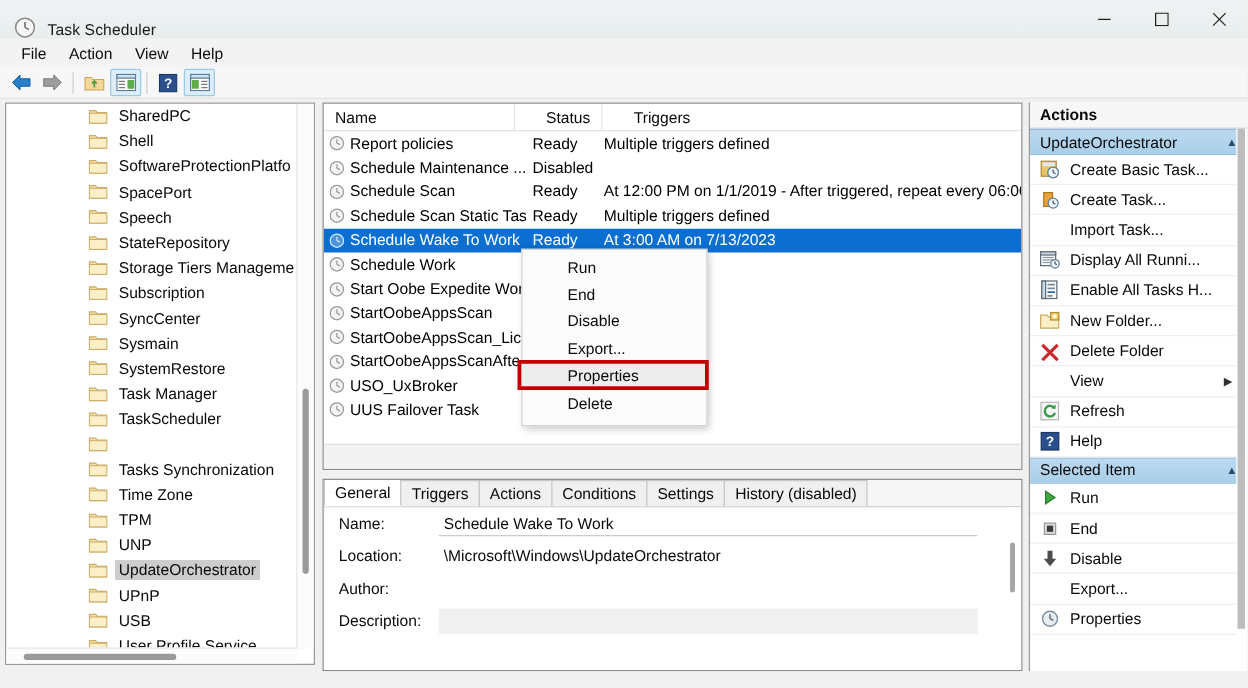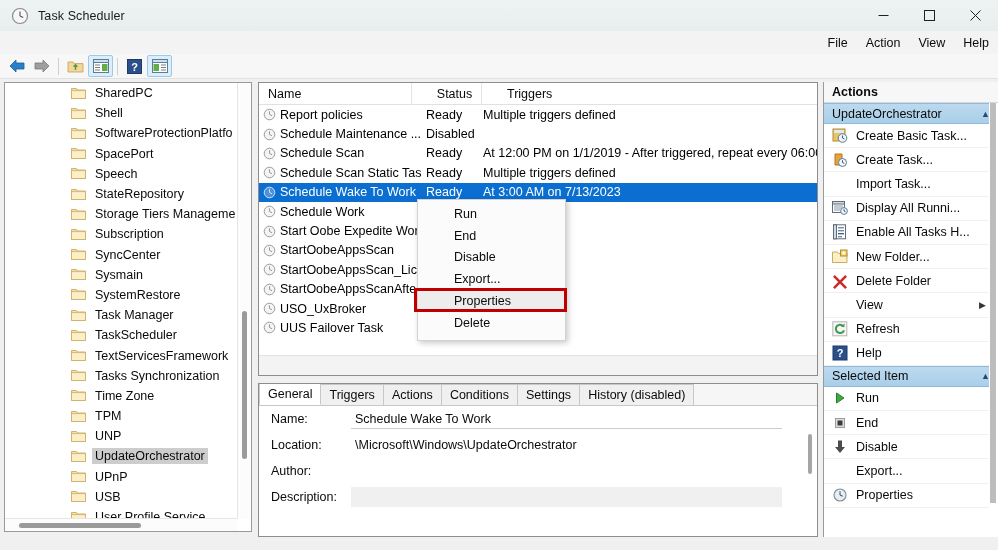--- a/index.html
+++ b/index.html
@@ -15,21 +15,21 @@
   #app {
     position: relative;
     width: 998px; height: 550px;
     background: #f0f0f0;
   }
 
   
   #titlebar {
     position: absolute; left: 0; top: 0; width: 998px; height: 31px;
     background: linear-gradient(to bottom, #eef2f2 0%, #e8eeee 100%);
-    display: flex; align-items: center;
+    display: flex; align-items: flex-end;
   }
   #title-icon {
     width: 18px; height: 18px; margin-left: 11px; margin-right: 9px;
     flex: 0 0 auto;
   }
   #title-text {
     font-size: 12.5px; color: #1a1a1a; letter-spacing: 0.1px;
   }
   #win-controls {
     position: absolute; right: 0; top: 0; height: 31px;
@@ -41,21 +41,20 @@
     color: #202020;
   }
   .win-btn svg { display: block; }
 
   
   #menubar {
     position: absolute; left: 0; top: 31px; width: 998px; height: 23px;
     background: #f3f3f3;
     display: flex; align-items: center;
     padding-left: 8px;
-    justify-content: flex-end;
   }
   .menu-item {
     padding: 2px 9px; font-size: 12.5px; color: #0b0b0b;
   }
 
   
   #toolbar {
     position: absolute; left: 0; top: 54px; width: 998px; height: 25px;
     background: #f7f7f7;
     border-bottom: 1px solid #e2e2e2;
@@ -477,21 +476,20 @@
               <path d="M0.5 1.5 h5 l1.3 1.5 H14.5 V11.5 H0.5 Z" fill="#f5e0ab" stroke="#ccab63" stroke-width="0.9"></path>
               <path d="M0.5 3.6 H14.5 V11.5 H0.5 Z" fill="#fbefc8" stroke="#ccab63" stroke-width="0.8"></path>
             </svg>
             <span class="tlabel">TaskScheduler</span>
           </div>
           <div class="tree-item">
             <svg width="15" height="13" viewBox="0 0 15 13" class="folder-ico">
               <path d="M0.5 1.5 h5 l1.3 1.5 H14.5 V11.5 H0.5 Z" fill="#f5e0ab" stroke="#ccab63" stroke-width="0.9"></path>
               <path d="M0.5 3.6 H14.5 V11.5 H0.5 Z" fill="#fbefc8" stroke="#ccab63" stroke-width="0.8"></path>
             </svg>
-            <span class="tlabel">TextServicesFramework</span>
           </div>
           <div class="tree-item">
             <svg width="15" height="13" viewBox="0 0 15 13" class="folder-ico">
               <path d="M0.5 1.5 h5 l1.3 1.5 H14.5 V11.5 H0.5 Z" fill="#f5e0ab" stroke="#ccab63" stroke-width="0.9"></path>
               <path d="M0.5 3.6 H14.5 V11.5 H0.5 Z" fill="#fbefc8" stroke="#ccab63" stroke-width="0.8"></path>
             </svg>
             <span class="tlabel">Tasks Synchronization</span>
           </div>
           <div class="tree-item">
             <svg width="15" height="13" viewBox="0 0 15 13" class="folder-ico">

